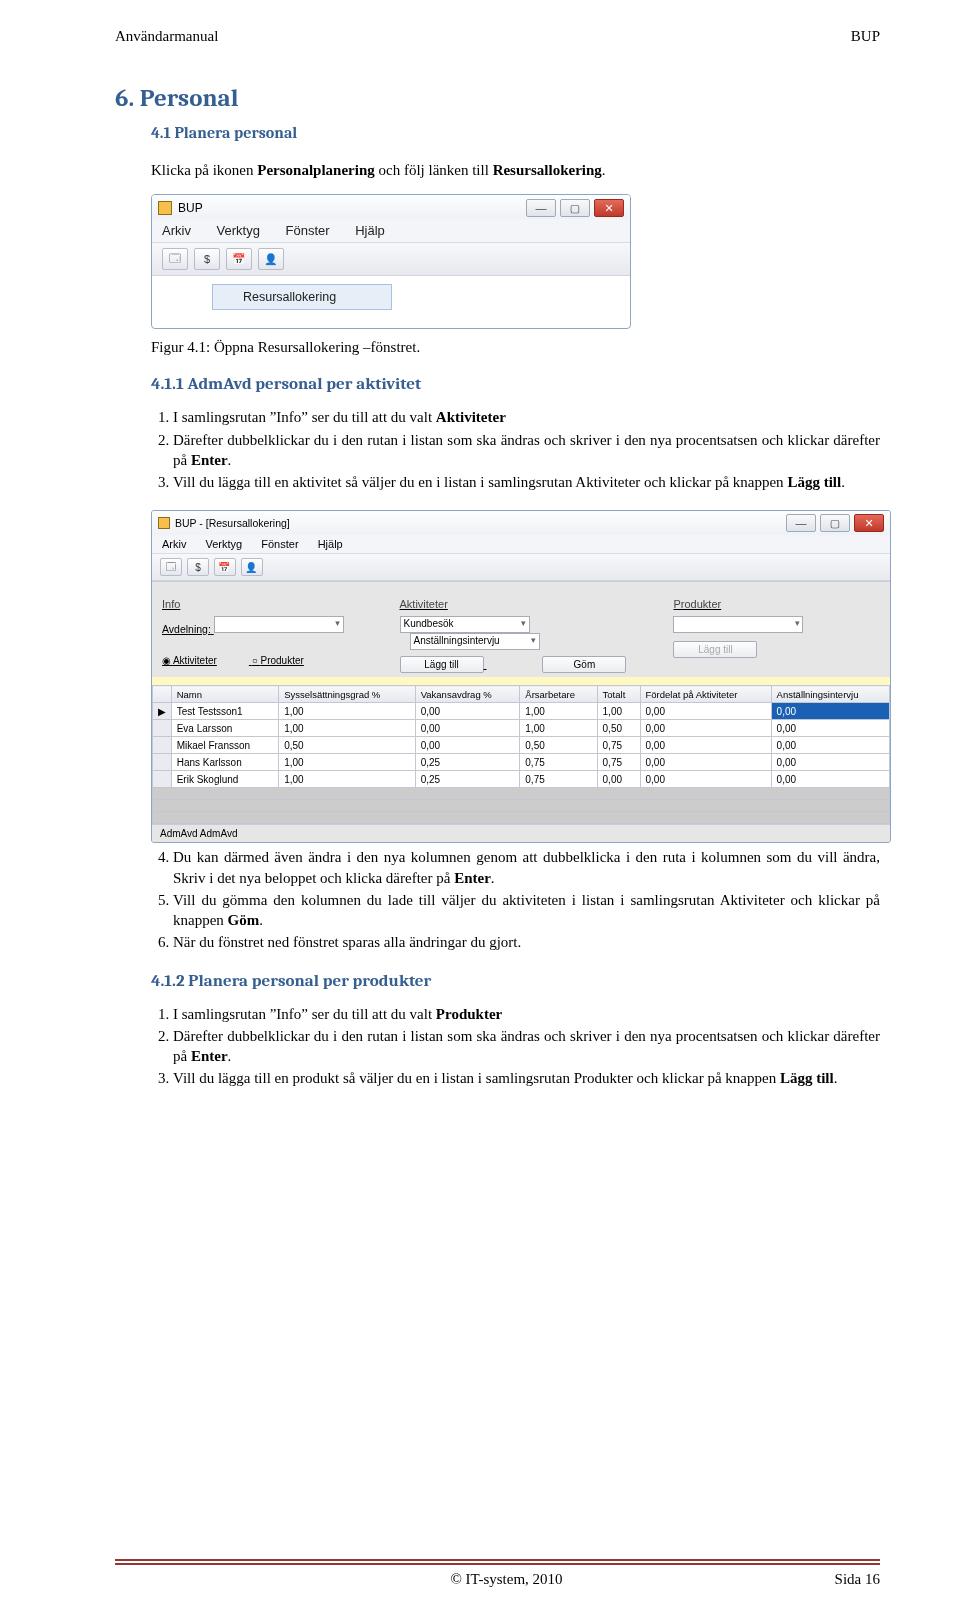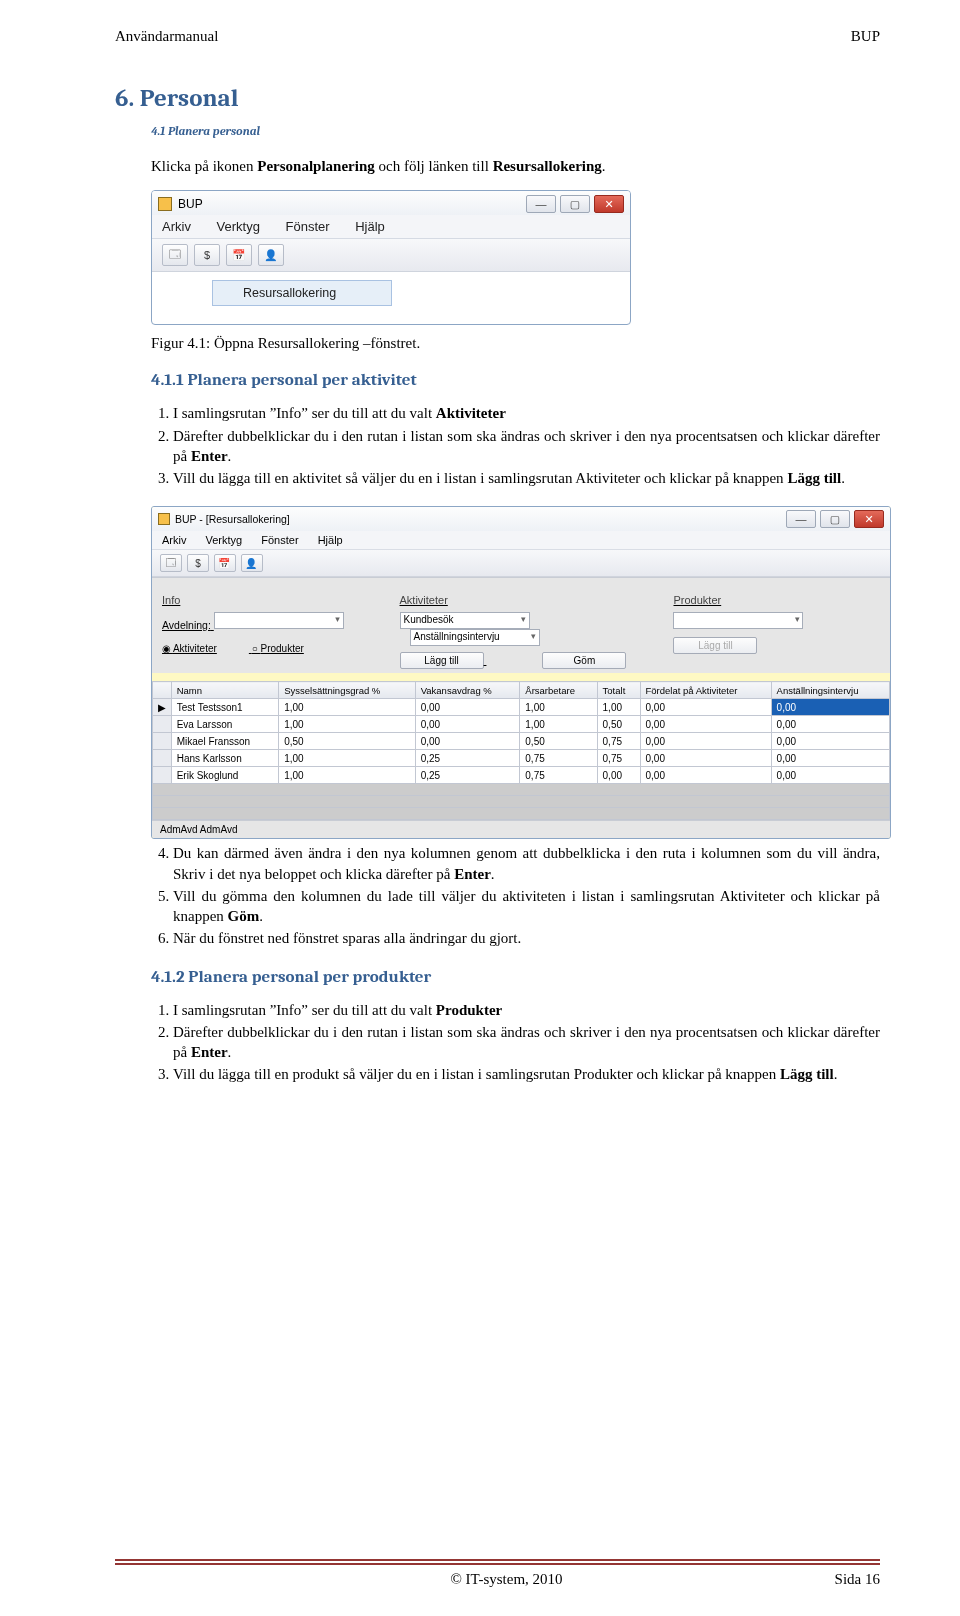--- a/index.html
+++ b/index.html
@@ -26,24 +26,23 @@
   h1.h-main {
     color: #365F91;
     font-family: Cambria, Georgia, serif;
     font-size: 25px;
     font-weight: bold;
     margin: 36px 0 2px 0;
   }
   h2.h-sub {
     color: #365F91;
     font-family: Cambria, Georgia, serif;
-    font-size: 12px;
+    font-size: 16px;
     font-weight: bold;
     margin: 12px 0 18px 36px;
-    font-style: italic;
   }
   h3.h-subsub {
     color: #365F91;
     font-family: Cambria, Georgia, serif;
     font-size: 17px;
     font-weight: bold;
     margin: 18px 0 14px 36px;
   }
   p.body-text {
     margin: 0 0 14px 36px;
@@ -152,21 +151,21 @@
     display:flex;padding:16px 10px 4px 10px;gap:31px;
     background:#e6e6e6;
     border-top:1px solid #c8ccd4;
     text-decoration:underline;
   }
   .panel-label{font-size:11px;color:#444;margin-bottom:6px;}
   .panel-col{flex:1;}
   .panel-col.small{flex:0.85;}
   .combo{display:inline-block;width:130px;height:17px;border:1px solid #a6adb9;background:#fff;font-size:10px;padding:1px 3px;position:relative;}
   .combo::after{content:"▾";position:absolute;right:3px;top:1px;font-size:9px;color:#666;}
-  .radio-row{margin-top:12px;font-size:10px;}
+  .radio-row{margin-top:20px;font-size:10px;}
   .radio-row span{margin-right:16px;}
   .genbtn{display:inline-block;width:84px;height:17px;border:1px solid #a5abb7;background:linear-gradient(#fdfdfd,#ebedf1);border-radius:2px;text-align:center;font-size:10px;line-height:15px;margin-top:6px;}
   .genbtn.disabled{color:#aaa;}
   .ss2-table{width:100%;border-collapse:collapse;margin-top:8px;font-size:10px;background:#fff;}
   .ss2-table th,.ss2-table td{border:1px solid #c2c7d2;padding:2px 5px;text-align:left;height:17px;}
   .ss2-table th{background:linear-gradient(#f6f7fa,#e5e8ee);font-weight:normal;font-size:9.5px;}
   .ss2-table td.hl{background:#1a60b4;color:#fff;}
   .ss2-table td.rowhead{background:#e9ebf0;width:14px;}
   .ss2-grayrows td{background:#ccc;height:12px;}
   .ss2-footer{background:#e6e6e6;padding:3px 8px;font-size:10px;border-top:1px solid #c8ccd4;}
@@ -214,21 +213,21 @@
       <span class="tbtn">🗔</span>
       <span class="tbtn">$</span>
       <span class="tbtn">📅</span>
       <span class="tbtn">👤</span>
     </div>
     <div class="ss1-sub">Resursallokering</div>
   </div>
 
   <p class="figure-caption">Figur 4.1: Öppna Resursallokering –fönstret.</p>
 
-  <h3 class="h-subsub">4.1.1 Planera personal per aktivitet</h3>
+  <h3 class="h-subsub">4.1.1 AdmAvd personal per aktivitet</h3>
 
   <ol class="num-list">
     <li><span>I samlingsrutan ”Info” ser du till att du valt </span><b>Aktiviteter</b></li>
     <li><span>Därefter dubbelklickar du i den rutan i listan som ska ändras och skriver i den nya procentsatsen och klickar därefter på </span><b>Enter</b><span>.</span></li>
     <li><span>Vill du lägga till en aktivitet så väljer du en i listan i samlingsrutan Aktiviteter och klickar på knappen </span><b>Lägg till</b><span>.</span></li>
   </ol>
 
   <div class="screenshot2">
     <div class="ss2-title">
       <span class="icon-app"></span>

